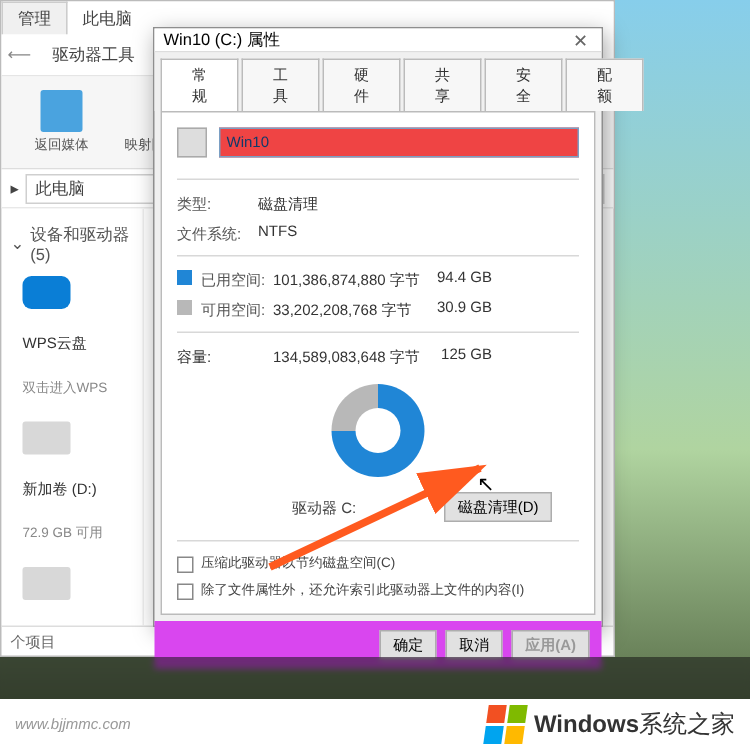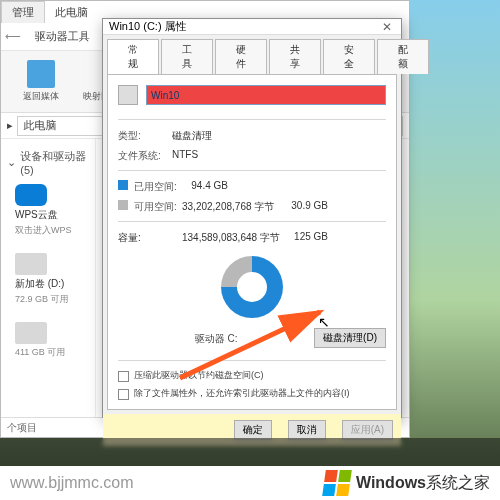--- a/index.html
+++ b/index.html
@@ -14,21 +14,21 @@
     .ribbon { height: 62px; background: #f6f6f6; border-bottom: 1px solid #ddd; display: flex; align-items: center; padding: 2px 6px; gap: 8px; }
     .rib-item { display: flex; flex-direction: column; align-items: center; font-size: 9px; color: #555; gap: 2px; margin-left: 16px; }
     .rib-ico { width: 28px; height: 28px; background: #4aa3df; border-radius: 2px; }
     .rib-ico.orange { background: #e9a046; }
     .rib-ico.gray { background: #c0c0c0; }
     .nav-row { height: 26px; background: #fff; display: flex; align-items: center; padding: 0 6px; border-bottom: 1px solid #e8e8e8; font-size: 11px; color: #444; }
     .breadcrumb { flex: 1; border: 1px solid #cfcfcf; height: 20px; padding: 0 6px; display: flex; align-items: center; margin-left: 4px; }
     .explorer-body { flex: 1; display: flex; overflow: hidden; }
     .sidebar { width: 95px; background: #fff; border-right: 1px solid #eee; padding: 6px 0; }
     .sb-header { font-size: 11px; color: #555; padding: 4px 6px; display: flex; align-items: center; gap: 4px; }
-    .sb-item { padding: 4px 6px 4px 14px; font-size: 10px; color: #333; display: flex; flex-direction: column; gap: 2px; margin-bottom: 8px; }
+    .sb-item { padding: 4px 6px 4px 14px; font-size: 10px; color: #333; display: flex; flex-direction: column; gap: 16px; margin-bottom: 8px; }
     .sb-item .ico { width: 32px; height: 22px; background: #d8d8d8; border-radius: 2px; }
     .sb-item .ico.cloud { background: #0a7ed6; border-radius: 6px; }
     .sb-sub { font-size: 9px; color: #888; }
     .status-bar { height: 20px; border-top: 1px solid #ddd; font-size: 10px; color: #666; padding: 2px 6px; display: flex; align-items: center; }
 
     .props { position: absolute; left: 102px; top: 18px; width: 300px; height: 400px; background: #f0f0f0; border: 1px solid #8e8e8e; box-shadow: 2px 4px 14px rgba(0,0,0,.35); display: flex; flex-direction: column; }
     .props-title { height: 24px; display: flex; align-items: center; justify-content: space-between; padding: 0 6px; font-size: 11px; background: #fff; border-bottom: 1px solid #ddd; }
     .props-title .close { font-size: 12px; color: #666; cursor: pointer; width: 16px; text-align: center; }
     .props-tabs { display: flex; padding: 4px 4px 0; background: #f0f0f0; font-size: 10px; gap: 2px; }
     .ptab { padding: 3px 20px; background: #f7f7f7; border: 1px solid #bbb; border-bottom: none; color: #333; }
@@ -42,33 +42,33 @@
     .kv .v1 { width: 100px; }
     .kv .v2 { width: 46px; text-align: right; }
     .sq { display:inline-block; width:10px; height:10px; margin-right:6px; vertical-align:middle; }
     .sq.blue { background:#2086d6; }
     .sq.gray { background:#b8b8b8; }
     .sep { height:1px; background:#d8d8d8; margin:4px 0 6px; }
     .donut-row { display:flex; align-items:center; justify-content:center; gap:12px; margin:8px 0 4px; }
     .donut { width:62px; height:62px; border-radius:50%; background: conic-gradient(#2086d6 0deg 270deg, #b8b8b8 270deg 360deg); display:flex; align-items:center; justify-content:center; }
     .donut::after { content:""; width:30px; height:30px; background:#fff; border-radius:50%; }
     .drive-label { font-size:10px; color:#444; text-align:center; margin-top:2px; }
-    .cleanup-row { display:flex; justify-content:flex-end; margin:6px 0 8px; }
+    .cleanup-row { display:flex; justify-content:flex-end; margin:6px 18px 8px; }
     .btn { background:#e1e1e1; border:1px solid #adadad; padding:2px 8px; font-size:10px; cursor:pointer; }
     .chk-row { display:flex; align-items:flex-start; gap:5px; font-size:9px; color:#444; margin:3px 0; line-height:1.3; }
     .chk { width:11px; height:11px; border:1px solid #888; background:#fff; flex-shrink:0; margin-top:1px; }
-    .props-buttons { display:flex; justify-content:flex-end; gap:16px; padding:6px 8px; background:#fef9c3; }
+    .props-buttons { display:flex; justify-content:flex-end; gap:6px; padding:6px 8px; background:#d946ef; }
     
     .cursor { position:absolute; left:318px; top:314px; font-size:14px; color:#000; z-index:40; pointer-events:none; }
     .arrow { position:absolute; z-index:35; pointer-events:none; }
     
     .taskbar { position:absolute; bottom:32px; left:0; right:0; height:30px; background:rgba(20,20,20,.55); backdrop-filter: blur(2px); }
     
     .watermark { position:absolute; bottom:0; left:0; right:0; height:34px; background:#fff; display:flex; align-items:center; justify-content:space-between; padding:0 10px; font-size:13px; color:#666; }
-    .wm-url { font-size:16px; color:#999; }
+    .wm-url { font-size:10px; color:#999;font-style:italic; }
     .wm-right { display:flex; align-items:center; gap:6px; color:#333; font-size:16px; }
     .win-logo { display:grid; grid-template-columns:12px 12px; grid-template-rows:12px 12px; gap:2px; transform: skewX(-8deg); }
     .win-logo span:nth-child(1){background:#f25022;} .win-logo span:nth-child(2){background:#7fba00;}
     .win-logo span:nth-child(3){background:#00a4ef;} .win-logo span:nth-child(4){background:#ffb900;}
   </style>
 </head>
 <body>
 
 <div class="explorer">
   <div class="explorer-tabs">
@@ -147,20 +147,21 @@
         <span>磁盘清理</span>
       </div>
     <div class="kv">
         <span class="k">文件系统:</span>
         <span>NTFS</span>
       </div>
     <div class="sep"></div>
     <div class="kv">
         <span class="sq blue"></span>
         <span class="k" style="width:48px">已用空间:</span>
+        <span class="v1">101,386,874,880 字节</span>
         <span class="v2">94.4 GB</span>
       </div>
     <div class="kv">
         <span class="sq gray"></span>
         <span class="k" style="width:48px">可用空间:</span>
         <span class="v1">33,202,208,768 字节</span>
         <span class="v2">30.9 GB</span>
       </div>
     <div class="sep"></div>
     <div class="kv">
@@ -181,21 +182,21 @@
         <span>压缩此驱动器以节约磁盘空间(C)</span>
       </div>
     <div class="chk-row">
         <span class="chk"></span>
         <span>除了文件属性外，还允许索引此驱动器上文件的内容(I)</span>
       </div>
   </div>
   <div class="props-buttons">
     <button class="btn">确定</button>
     <button class="btn">取消</button>
-    <button class="btn" style="color:#999;">应用(A)</button>
+    <button class="btn" style="color:#999;font-weight:bold;">应用(A)</button>
   </div>
 </div>
 
 <svg class="arrow" style="left:170px; top:300px;" width="170" height="90">
   <defs>
       <marker id="ah" markerWidth="10" markerHeight="10" refX="8" refY="3" orient="auto">
         <path d="M0,0 L0,6 L9,3 z" fill="#ff5a1f"></path>
       </marker>
     </defs>
   <line x1="10" y1="78" x2="150" y2="12" stroke="#ff5a1f" stroke-width="5" marker-end="url(#ah)"></line>

